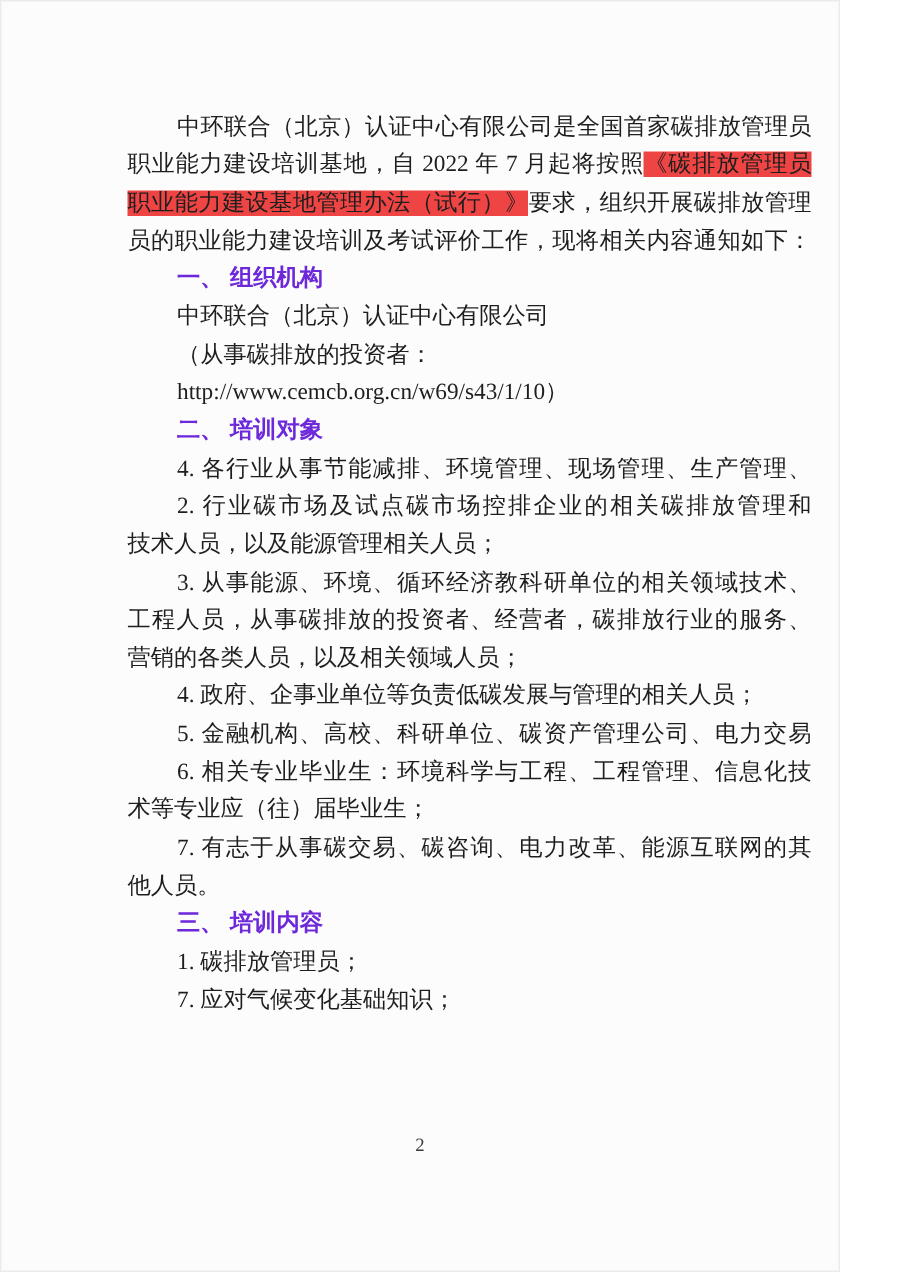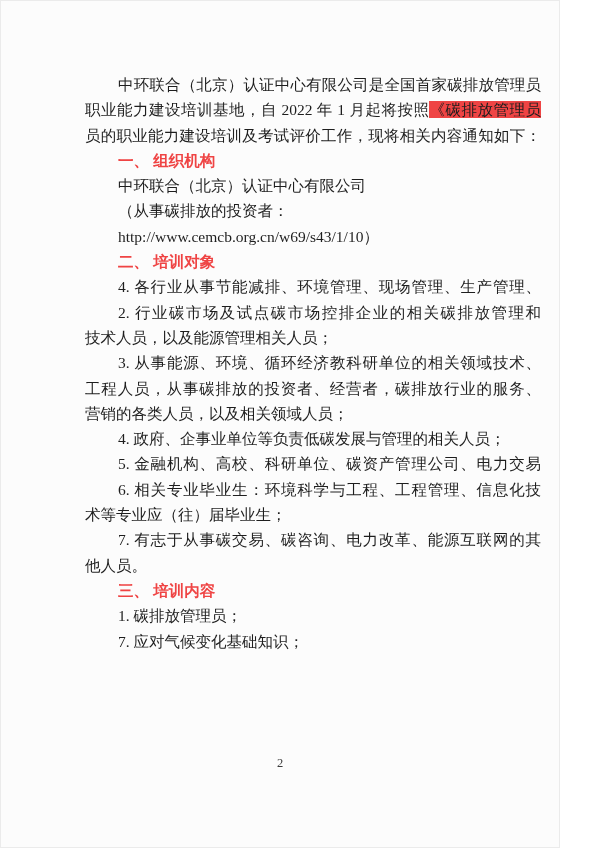--- a/index.html
+++ b/index.html
@@ -21,42 +21,43 @@
   .ln{white-space:nowrap;}
   .ln.indent{text-indent:33px;}
   .ln.fill{
     text-align:justify;
     text-align-last:justify;
     text-justify:inter-character;
   }
   .ln.head{
     font-family:"Liberation Sans","DejaVu Sans",sans-serif;
     font-weight:bold;
-    color:#ef4444;
+    color:#6d28d9;
   }
   .hl{background:#ef4444;}
   .page-number{
     position:absolute;
     left:0;top:756px;width:100%;
     text-align:center;
     font-size:12.5px;
     color:#3a3a3a;
     font-family:"Liberation Serif","DejaVu Serif",serif;
   }
 </style>
 </head>
 <body>
 
 <div class="page">
   <div class="content">
 
     <div class="ln indent fill">中环联合（北京）认证中心有限公司是全国首家碳排放管理员</div>
 
-    <div class="ln fill"><span>职业能力建设培训基地，自 2022 年 1 月起将按照</span><span class="hl">《碳排放管理员</span></div>
+    <div class="ln fill"><span>职业能力建设培训基地，自 2022 年 7 月起将按照</span><span class="hl">《碳排放管理员</span></div>
 
+    <div class="ln fill"><span class="hl">职业能力建设基地管理办法（试行）》</span><span>要求，组织开展碳排放管理</span></div>
 
     <div class="ln fill">员的职业能力建设培训及考试评价工作，现将相关内容通知如下：</div>
 
     <div class="ln indent head">一、 组织机构</div>
 
     <div class="ln indent">中环联合（北京）认证中心有限公司</div>
     <div class="ln indent">（从事碳排放的投资者：</div>
     <div class="ln indent">http://www.cemcb.org.cn/w69/s43/1/10）</div>
 
     <div class="ln indent head">二、 培训对象</div>

